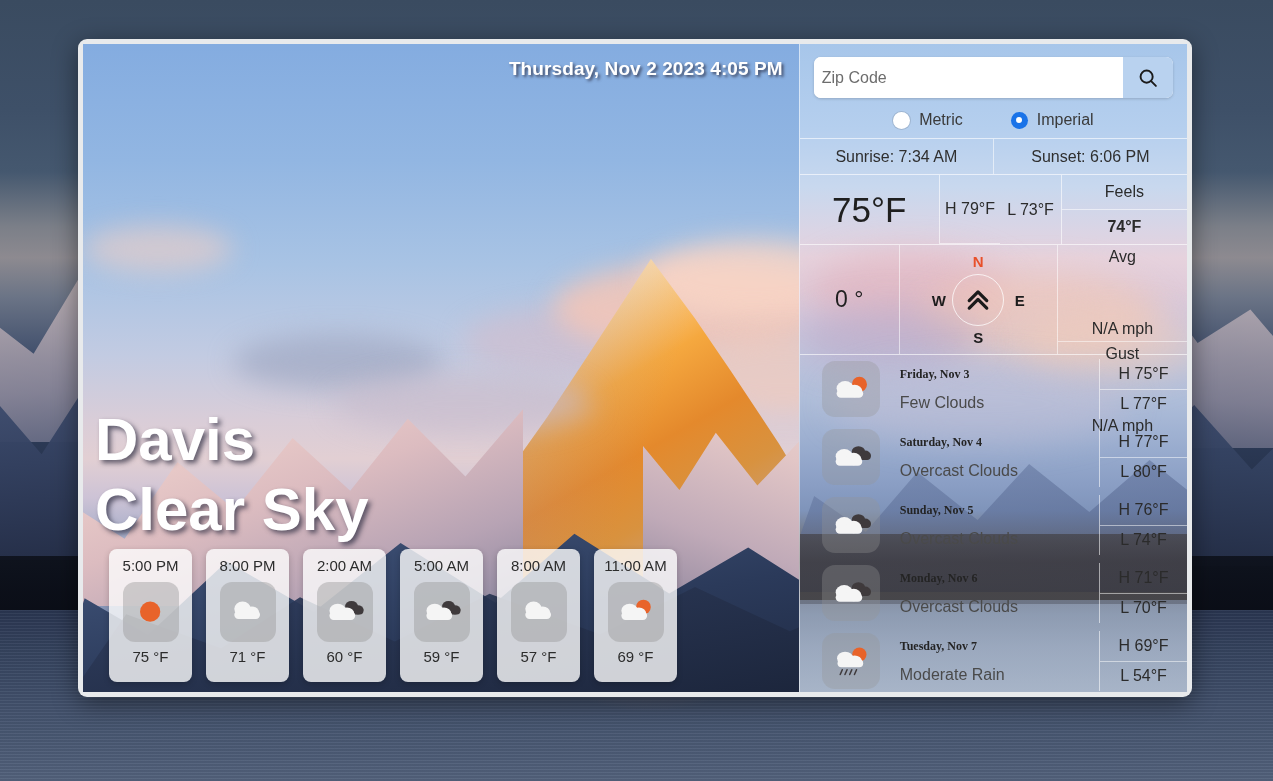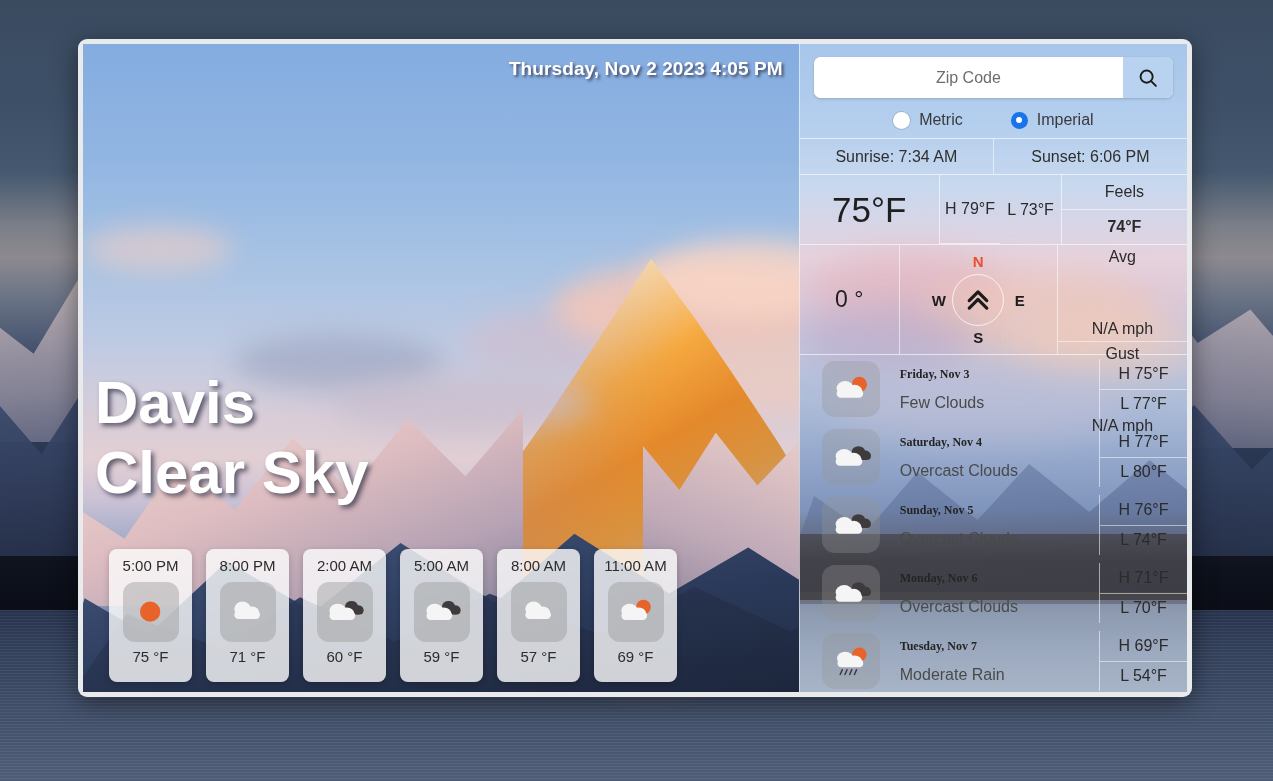--- a/index.html
+++ b/index.html
@@ -145,21 +145,21 @@
   
   #date-header {
     position: absolute; right: 16px; top: 14px;
     font-size: 19px; font-weight: bold; color: #ffffff;
     letter-spacing: .1px;
     text-shadow: 2px 2px 3px rgba(40,40,60,.75);
     z-index: 6;
   }
   
   #city-block {
-    position: absolute; left: 12px; top: 327px; z-index: 6;
+    position: absolute; left: 12px; top: 364px; z-index: 6;
   }
   #city-name, #city-cond {
     color: #ffffff; font-weight: bold; line-height: 1.07;
     text-shadow: 3px 3px 5px rgba(45,45,65,.72);
   }
   #city-name { font-size: 60px; }
   #city-cond { font-size: 60px; margin-top: 6px; }
 
   
   #hourly-strip {
@@ -235,21 +235,20 @@
     overflow: hidden;
     box-shadow: 0 1px 3px rgba(0,0,0,.18);
   }
   #zip-input {
     flex: 1; height: 100%;
     border: none; outline: none;
     background: #ffffff;
     font-family: "Liberation Sans", sans-serif;
     font-size: 16px; color: #333;
     padding: 0 8px;
-    text-align: center;
   }
   #zip-input::placeholder { color: #6d6d6d; }
   #search-button {
     width: 50px; height: 100%;
     background: #b9d2ef;
     border: none; cursor: pointer;
     display: flex; align-items: center; justify-content: center;
   }
 
   

